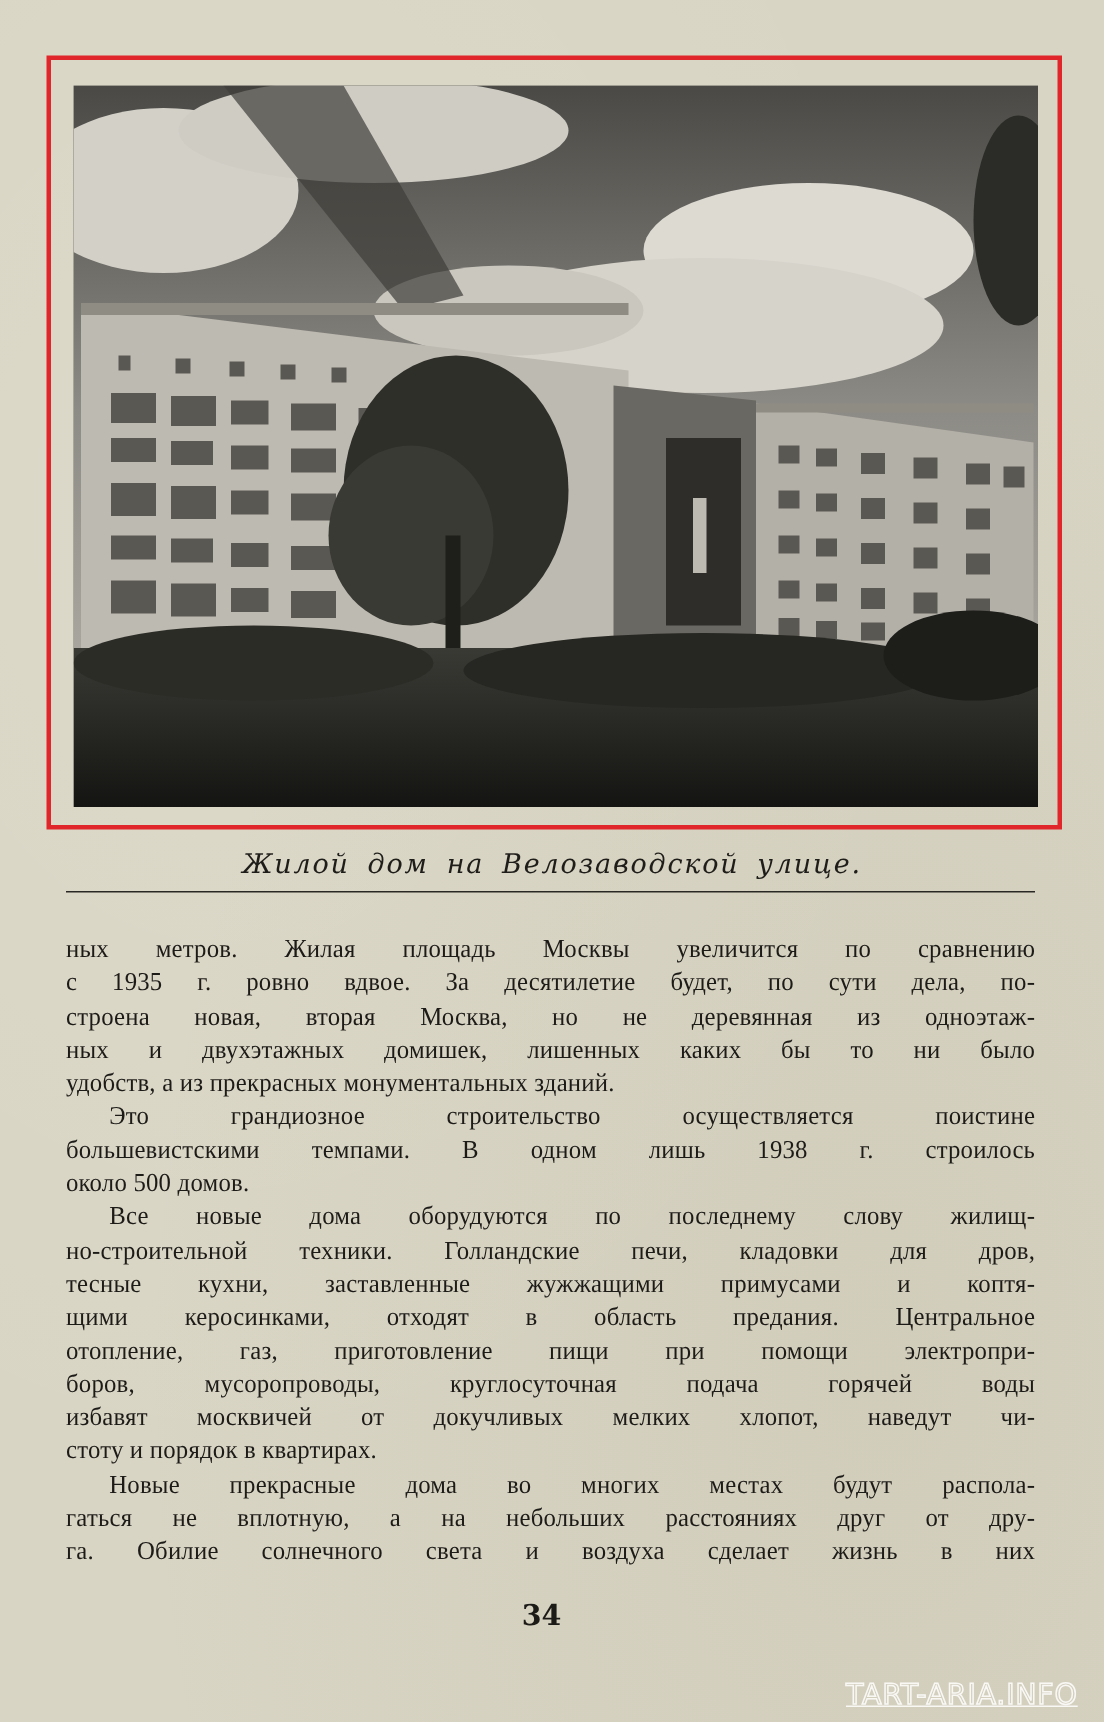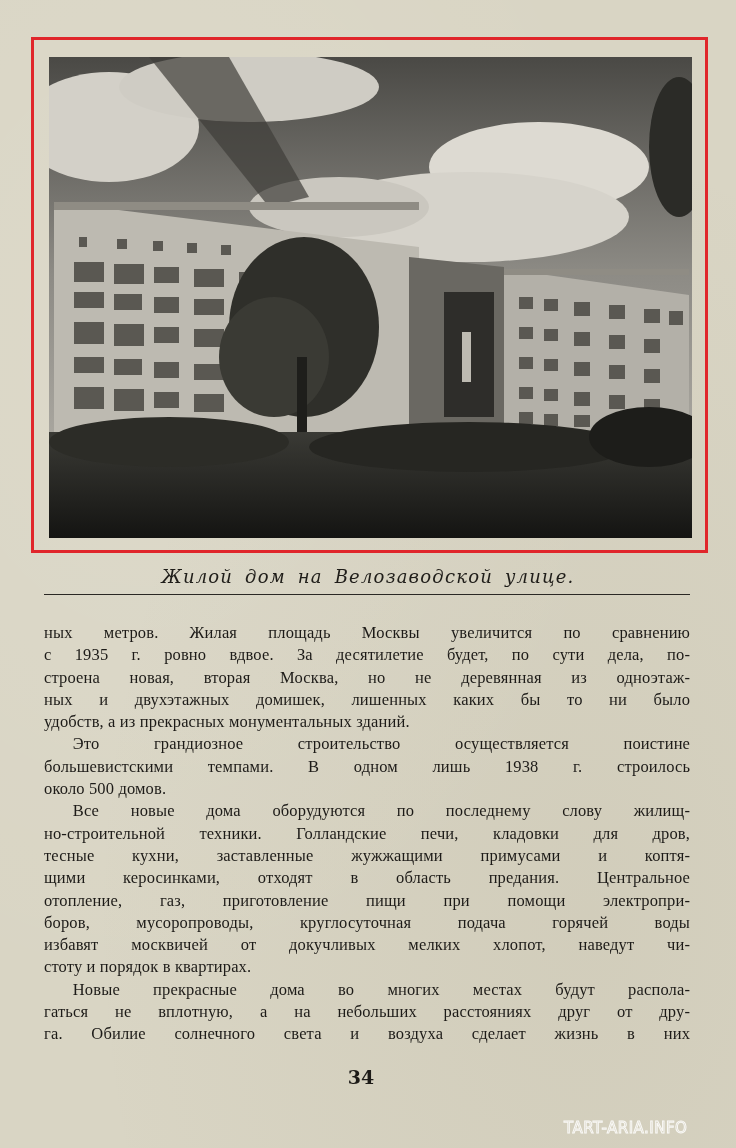--- a/index.html
+++ b/index.html
@@ -39,22 +39,23 @@
     }
     .body-text .line { display:block; text-align:justify; text-align-last:justify; white-space:nowrap; height:22.3px; }
     .body-text .line.last { text-align-last:left; }
     .body-text .line.indent { padding-left:30px; }
     .page-number {
       position:absolute; left:0; width:722px; top:1066px; text-align:center;
       font-size:19px; font-weight:bold; font-family:"DejaVu Serif", serif;
     }
     .watermark {
       position:absolute; left:564px; top:1119px; font-family:"DejaVu Sans", sans-serif;
-      font-size:15px; color:transparent; -webkit-text-stroke:1px rgba(255,255,255,0.85);
+      font-size:19px; color:transparent; -webkit-text-stroke:1px rgba(255,255,255,0.85);
       letter-spacing:0.5px;
+      text-decoration:underline;
     }
   </style>
 </head>
 <body>
 
 <div class="frame"></div>
 
 <div class="photo">
   <svg viewBox="0 0 643 481" preserveAspectRatio="none">
     <defs>

